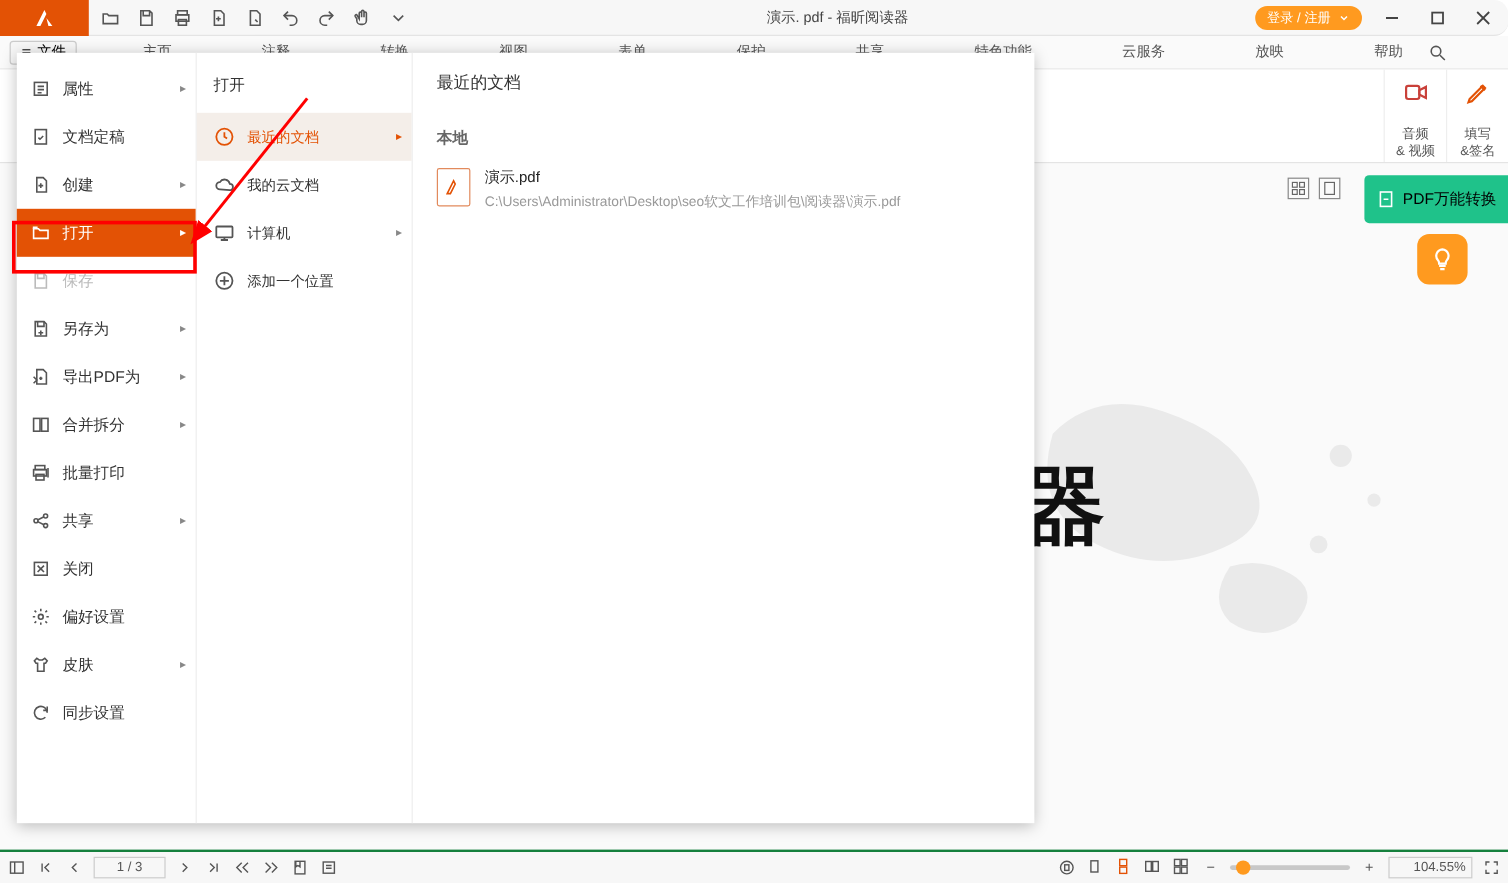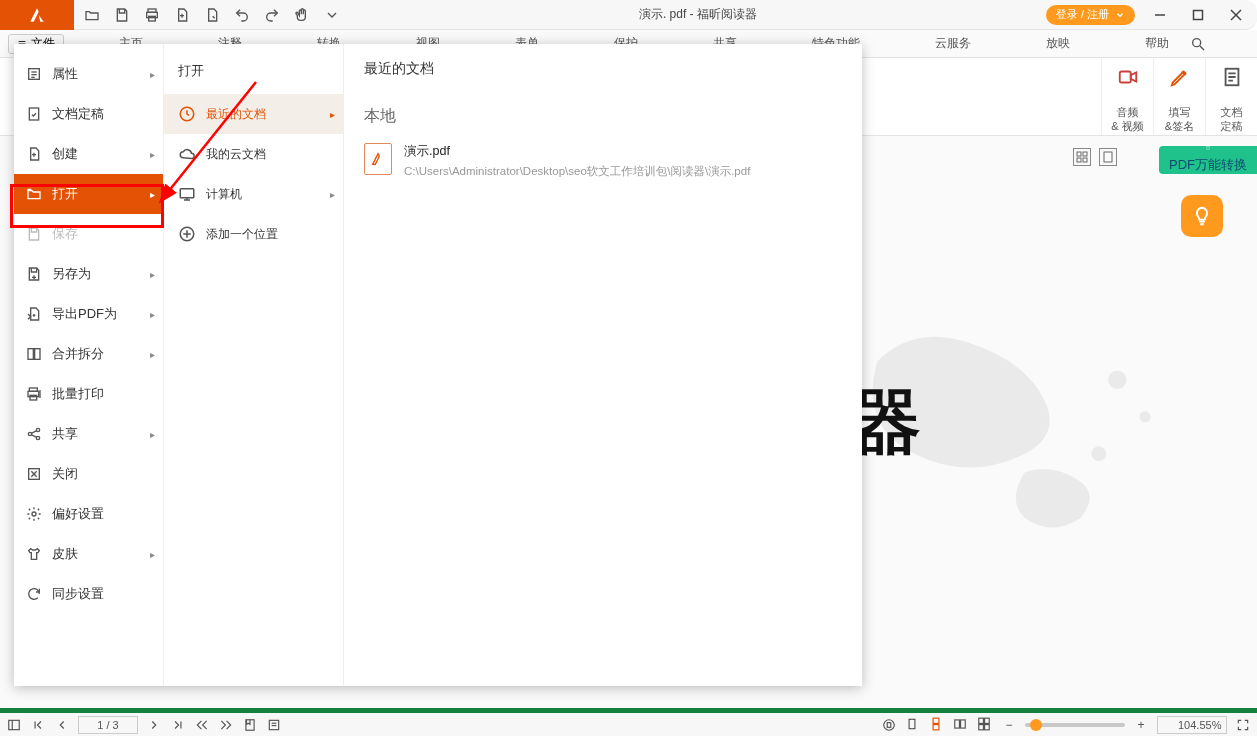--- a/index.html
+++ b/index.html
@@ -39,49 +39,49 @@
   .bs-col2 { width: 180px; border-right: 1px solid #eee; padding-top: 10px; }
   .bs-col2 .section-title { font-size: 13px; color: #333; padding: 8px 14px 14px; }
   .bs2-item { height: 40px; display: flex; align-items: center; padding: 0 14px; font-size: 12px; color: #333; position: relative; }
   .bs2-item .ico { width: 18px; height: 18px; margin-right: 10px; color: #555; }
   .bs2-item .arrow { position: absolute; right: 8px; font-size: 10px; color: #888; }
   .bs2-item.active { background: #f4eee9; color: #e35205; }
   .bs2-item.active .ico, .bs2-item.active .arrow { color: #e35205; }
 
   .bs-col3 { flex: 1; padding: 16px 20px; }
   .bs-col3 h3 { font-size: 14px; font-weight: 500; color: #333; margin-bottom: 28px; }
-  .bs-col3 .group-label { font-size: 16px; color: #666; margin-bottom: 12px; }
+  .bs-col3 .group-label { font-size: 13px; color: #666; margin-bottom: 12px; font-weight: bold; }
   .recent-row { display: flex; align-items: flex-start; gap: 12px; padding: 4px 0; }
   .recent-row .ficon { width: 28px; height: 32px; border: 1px solid #e28a5c; border-radius: 2px; display: flex; justify-content: center; align-items: center; color: #e35205; font-size: 14px; }
   .recent-row .ftxt .fname { font-size: 12.5px; color: #222; }
   .recent-row .ftxt .fpath { font-size: 11.5px; color: #999; margin-top: 4px; }
 
   
   .ribbon-groups { position: absolute; top: 58px; left: 0; right: 0; height: 78px; background: #fff; border-bottom: 1px solid #e4e4e4; display: flex; z-index: 5;}
   .ribbon-groups .spacer { flex: 1; }
   .rgroup { width: 52px; border-left: 1px solid #eee; display: flex; flex-direction: column; align-items: center; justify-content: center; font-size: 11px; color: #555; gap: 18px; padding-top:6px;}
   .rgroup .ico { width: 22px; height: 22px; color: #c9413a; }
   .rgroup .lbl { text-align: center; line-height: 1.25; white-space: pre-line; }
   .rgroup:nth-child(3) .ico { color:#e35205;}
   .rgroup:nth-child(4) .ico { color:#555;}
 
   
   .doc-area { position: absolute; top: 136px; left: 0; right: 0; bottom: 28px; background: #fafafa; z-index: 1; }
   .map-hint { position:absolute; right: 42px; top: 170px; width: 380px; height: 240px; opacity: 0.25; }
   .big-glyph { position: absolute; top: 240px; right: 340px; font-size: 70px; font-weight: 700; color: #111; letter-spacing: -4px; }
 
   .side-btn { position: absolute; z-index: 50; border-radius: 8px; display:flex; align-items:center; justify-content:center; }
-  .btn-convert { top: 146px; right: 0; height: 28px; background: #1fc28a; color:#0c4a6e; padding:0 10px; font-size:13px; gap:6px; border-radius: 4px 0 0 4px; flex-direction: column;}
+  .btn-convert { top: 146px; right: 0; height: 40px; background: #1fc28a; color:#000000; padding:0 10px; font-size:13px; gap:6px; border-radius: 4px 0 0 4px;}
   .btn-bulb { top: 195px; right: 34px; width: 42px; height: 42px; background: #ff9a1f; color:#fff; border-radius: 10px;}
 
   .viewopts { position: absolute; top: 148px; right: 140px; display: flex; gap: 8px; z-index: 40; color:#666;}
   .viewopts .vico { width:18px; height:18px; border:1px solid #888; display:flex; align-items:center; justify-content:center; font-size:11px;}
 
   
-  .statusbar { position: absolute; bottom: 0; left:0; right:0; height: 28px; background: #f7f7f7; border-top: 5px solid #15803d; display: flex; align-items: center; font-size: 12px; color: #555; padding: 0 6px; z-index: 60;}
+  .statusbar { position: absolute; bottom: 0; left:0; right:0; height: 28px; background: #f7f7f7; border-top: 2px solid #15803d; display: flex; align-items: center; font-size: 12px; color: #555; padding: 0 6px; z-index: 60;}
   .sb-left { display:flex; align-items:center; gap:8px; }
   .sb-ico { width:16px; height:16px; color:#555; display:flex; align-items:center; justify-content:center;}
   .page-indicator { width: 60px; height: 18px; border: 1px solid #ccc; display:flex; align-items:center; justify-content:center; font-size:11px;}
   .sb-right { margin-left:auto; display:flex; align-items:center; gap:8px;}
   .zoom-track { width: 100px; height: 4px; background:#c8c8c8; border-radius:2px; position:relative;}
   .zoom-thumb { position:absolute; left:5%; top:-4px; width:12px; height:12px; border-radius:50%; background:#ff9a1f;}
   .zoom-box { width:70px; height:18px; border:1px solid #ccc; display:flex; align-items:center; justify-content:space-between; padding:0 20px; font-size:11px;}
   .sb-layout-ico { width:16px; height:16px; color:#555; }
   .sb-layout-ico.active { color:#e35205; }
 
@@ -220,30 +220,20 @@
   </div>
   <div class="rgroup">
     <span class="ico">
         <svg viewBox="0 0 24 24" width="22" height="22" fill="none" stroke="currentColor" stroke-width="2">
           <path d="M3 21l3-1 12-12-2-2L4 18z"></path>
           <path d="M14 6l4 4"></path>
         </svg>
       </span>
     <span class="lbl">填写
 &amp;签名</span>
-  </div>
-  <div class="rgroup">
-    <span class="ico">
-        <svg viewBox="0 0 24 24" width="22" height="22" fill="none" stroke="currentColor" stroke-width="2">
-          <rect x="5" y="3" width="14" height="18"></rect>
-          <path d="M8 8h8M8 12h8M8 16h5"></path>
-        </svg>
-      </span>
-    <span class="lbl">文档
-定稿</span>
   </div>
 </div>
 
 <div class="doc-area">
   <svg class="map-hint" viewBox="0 0 400 260">
     <g fill="#bbb">
       <path d="M40 60 q40 -40 100 -20 q60 20 80 60 q20 40 -20 60 q-60 30 -120 0 q-60 -30 -40 -100z"></path>
       <circle cx="300" cy="80" r="10"></circle>
         <circle cx="330" cy="120" r="6"></circle>
         <circle cx="280" cy="160" r="8"></circle>

